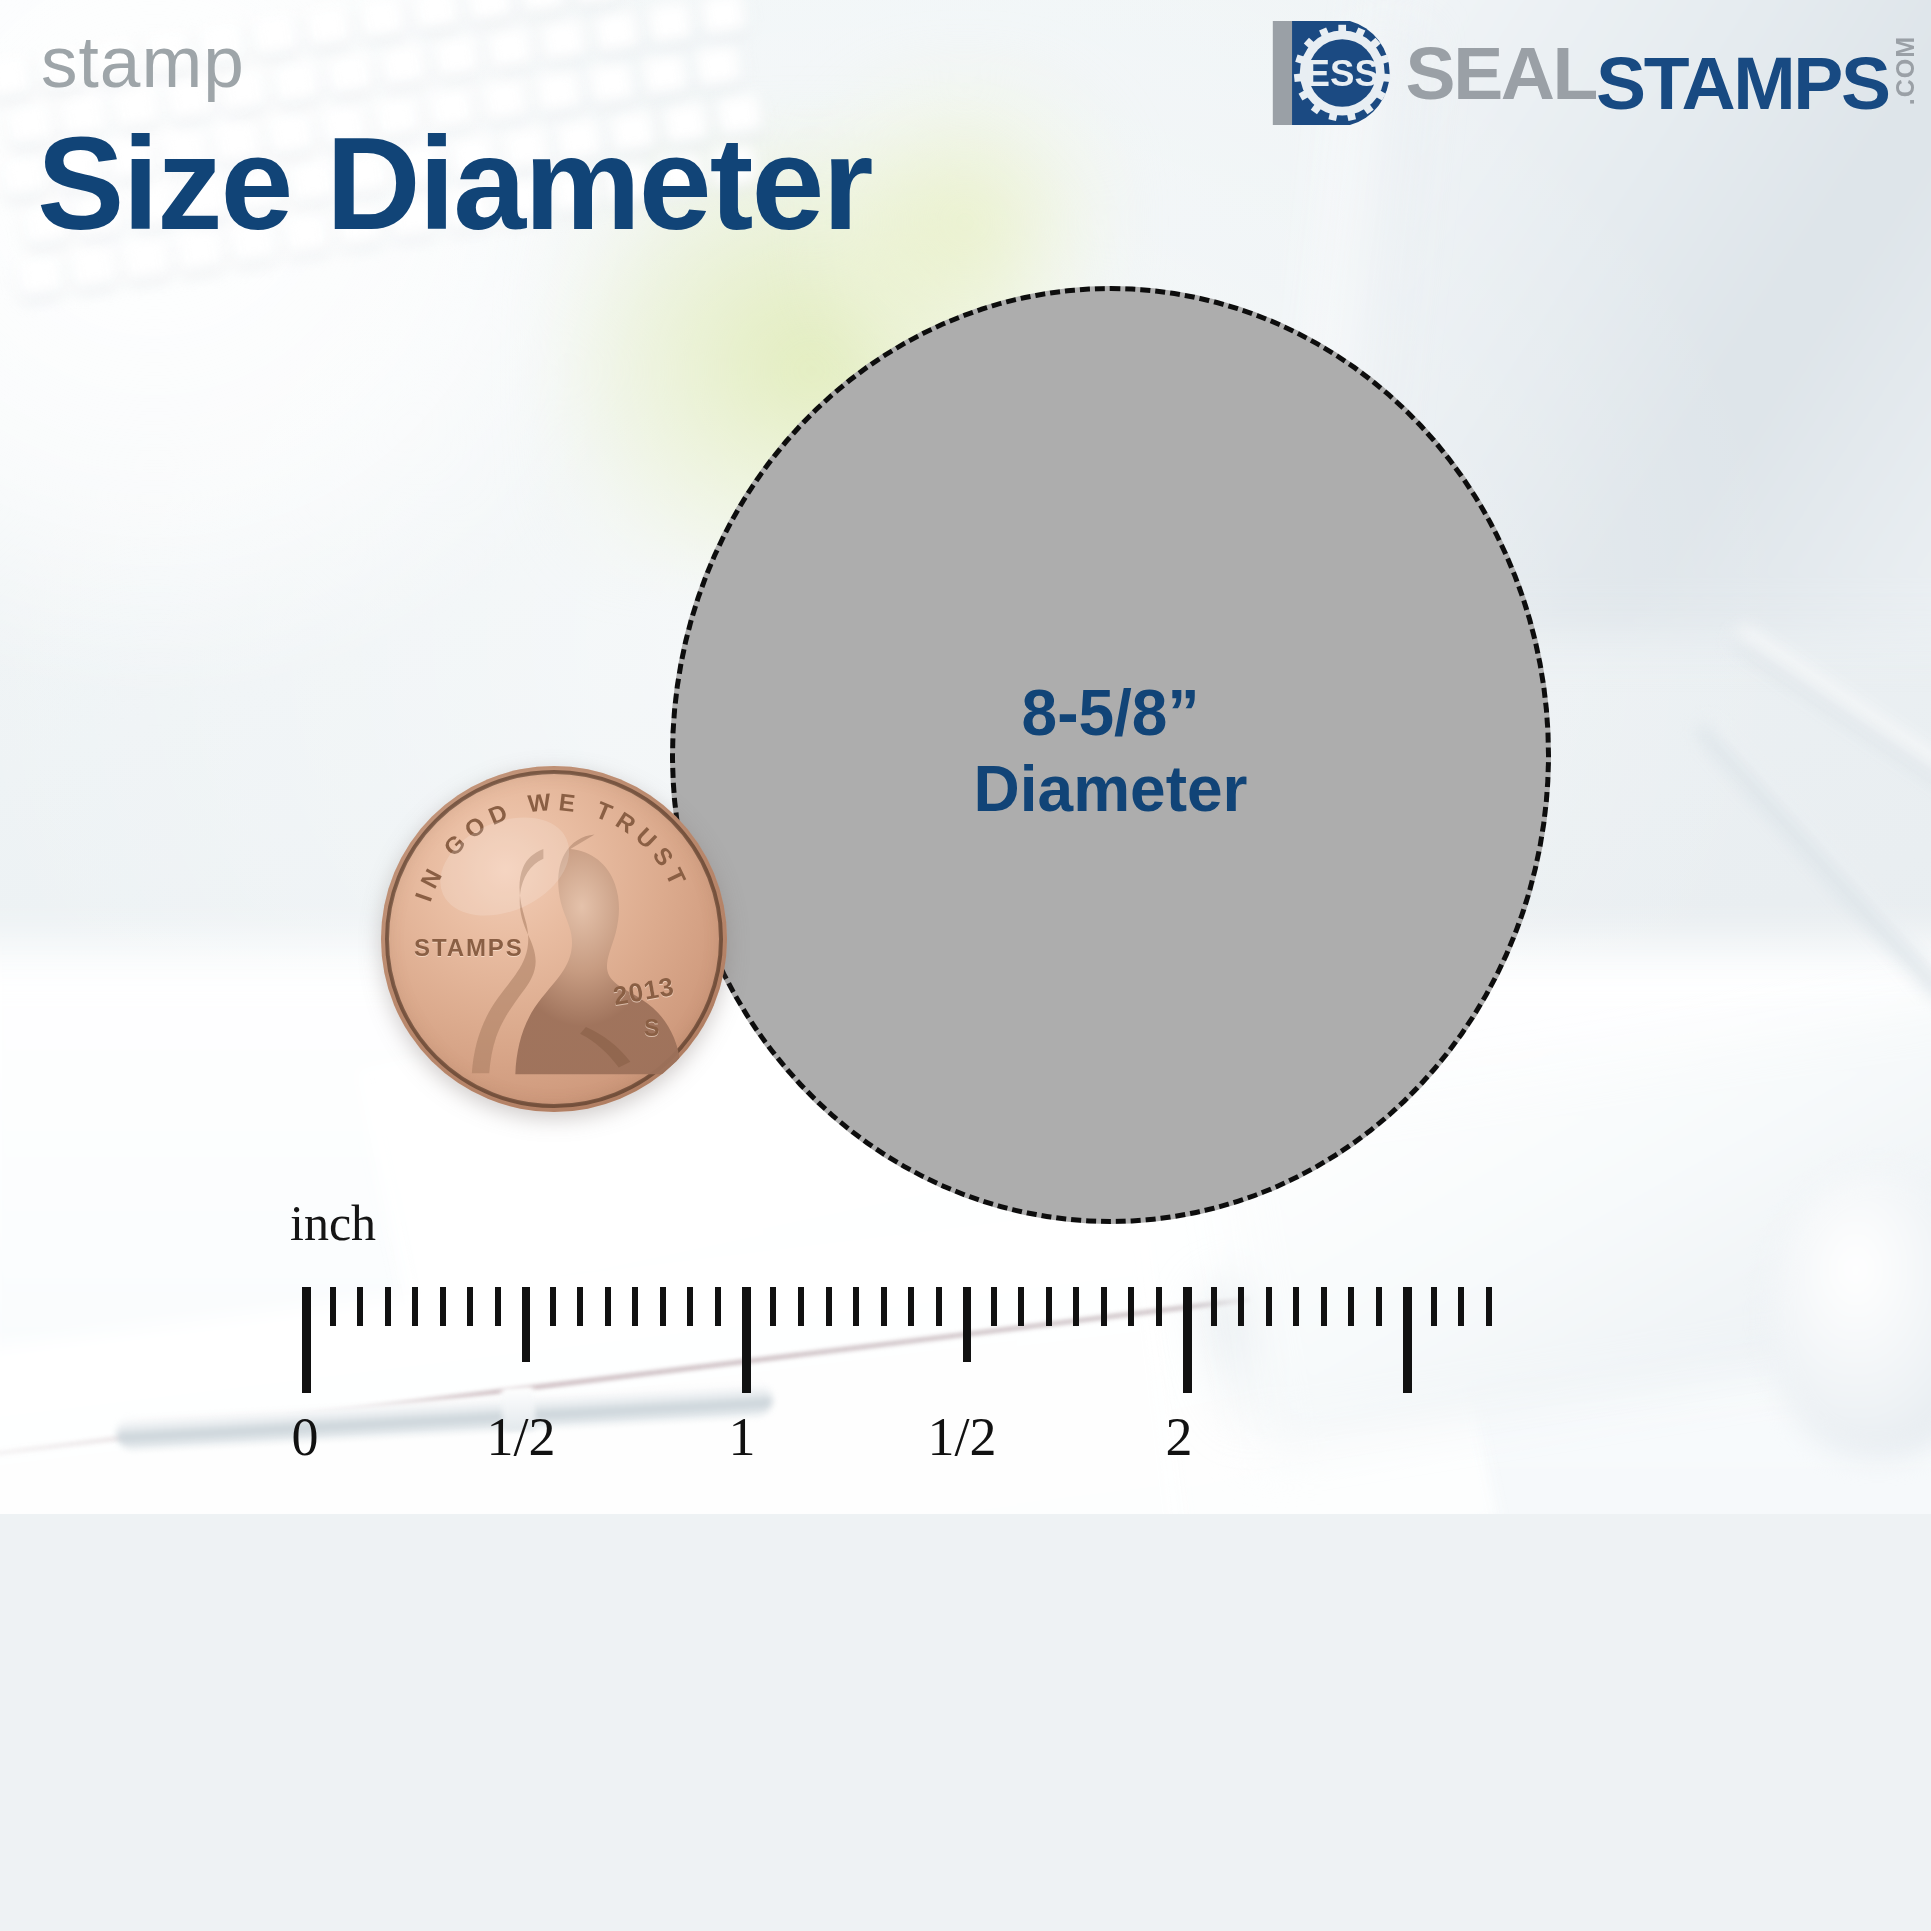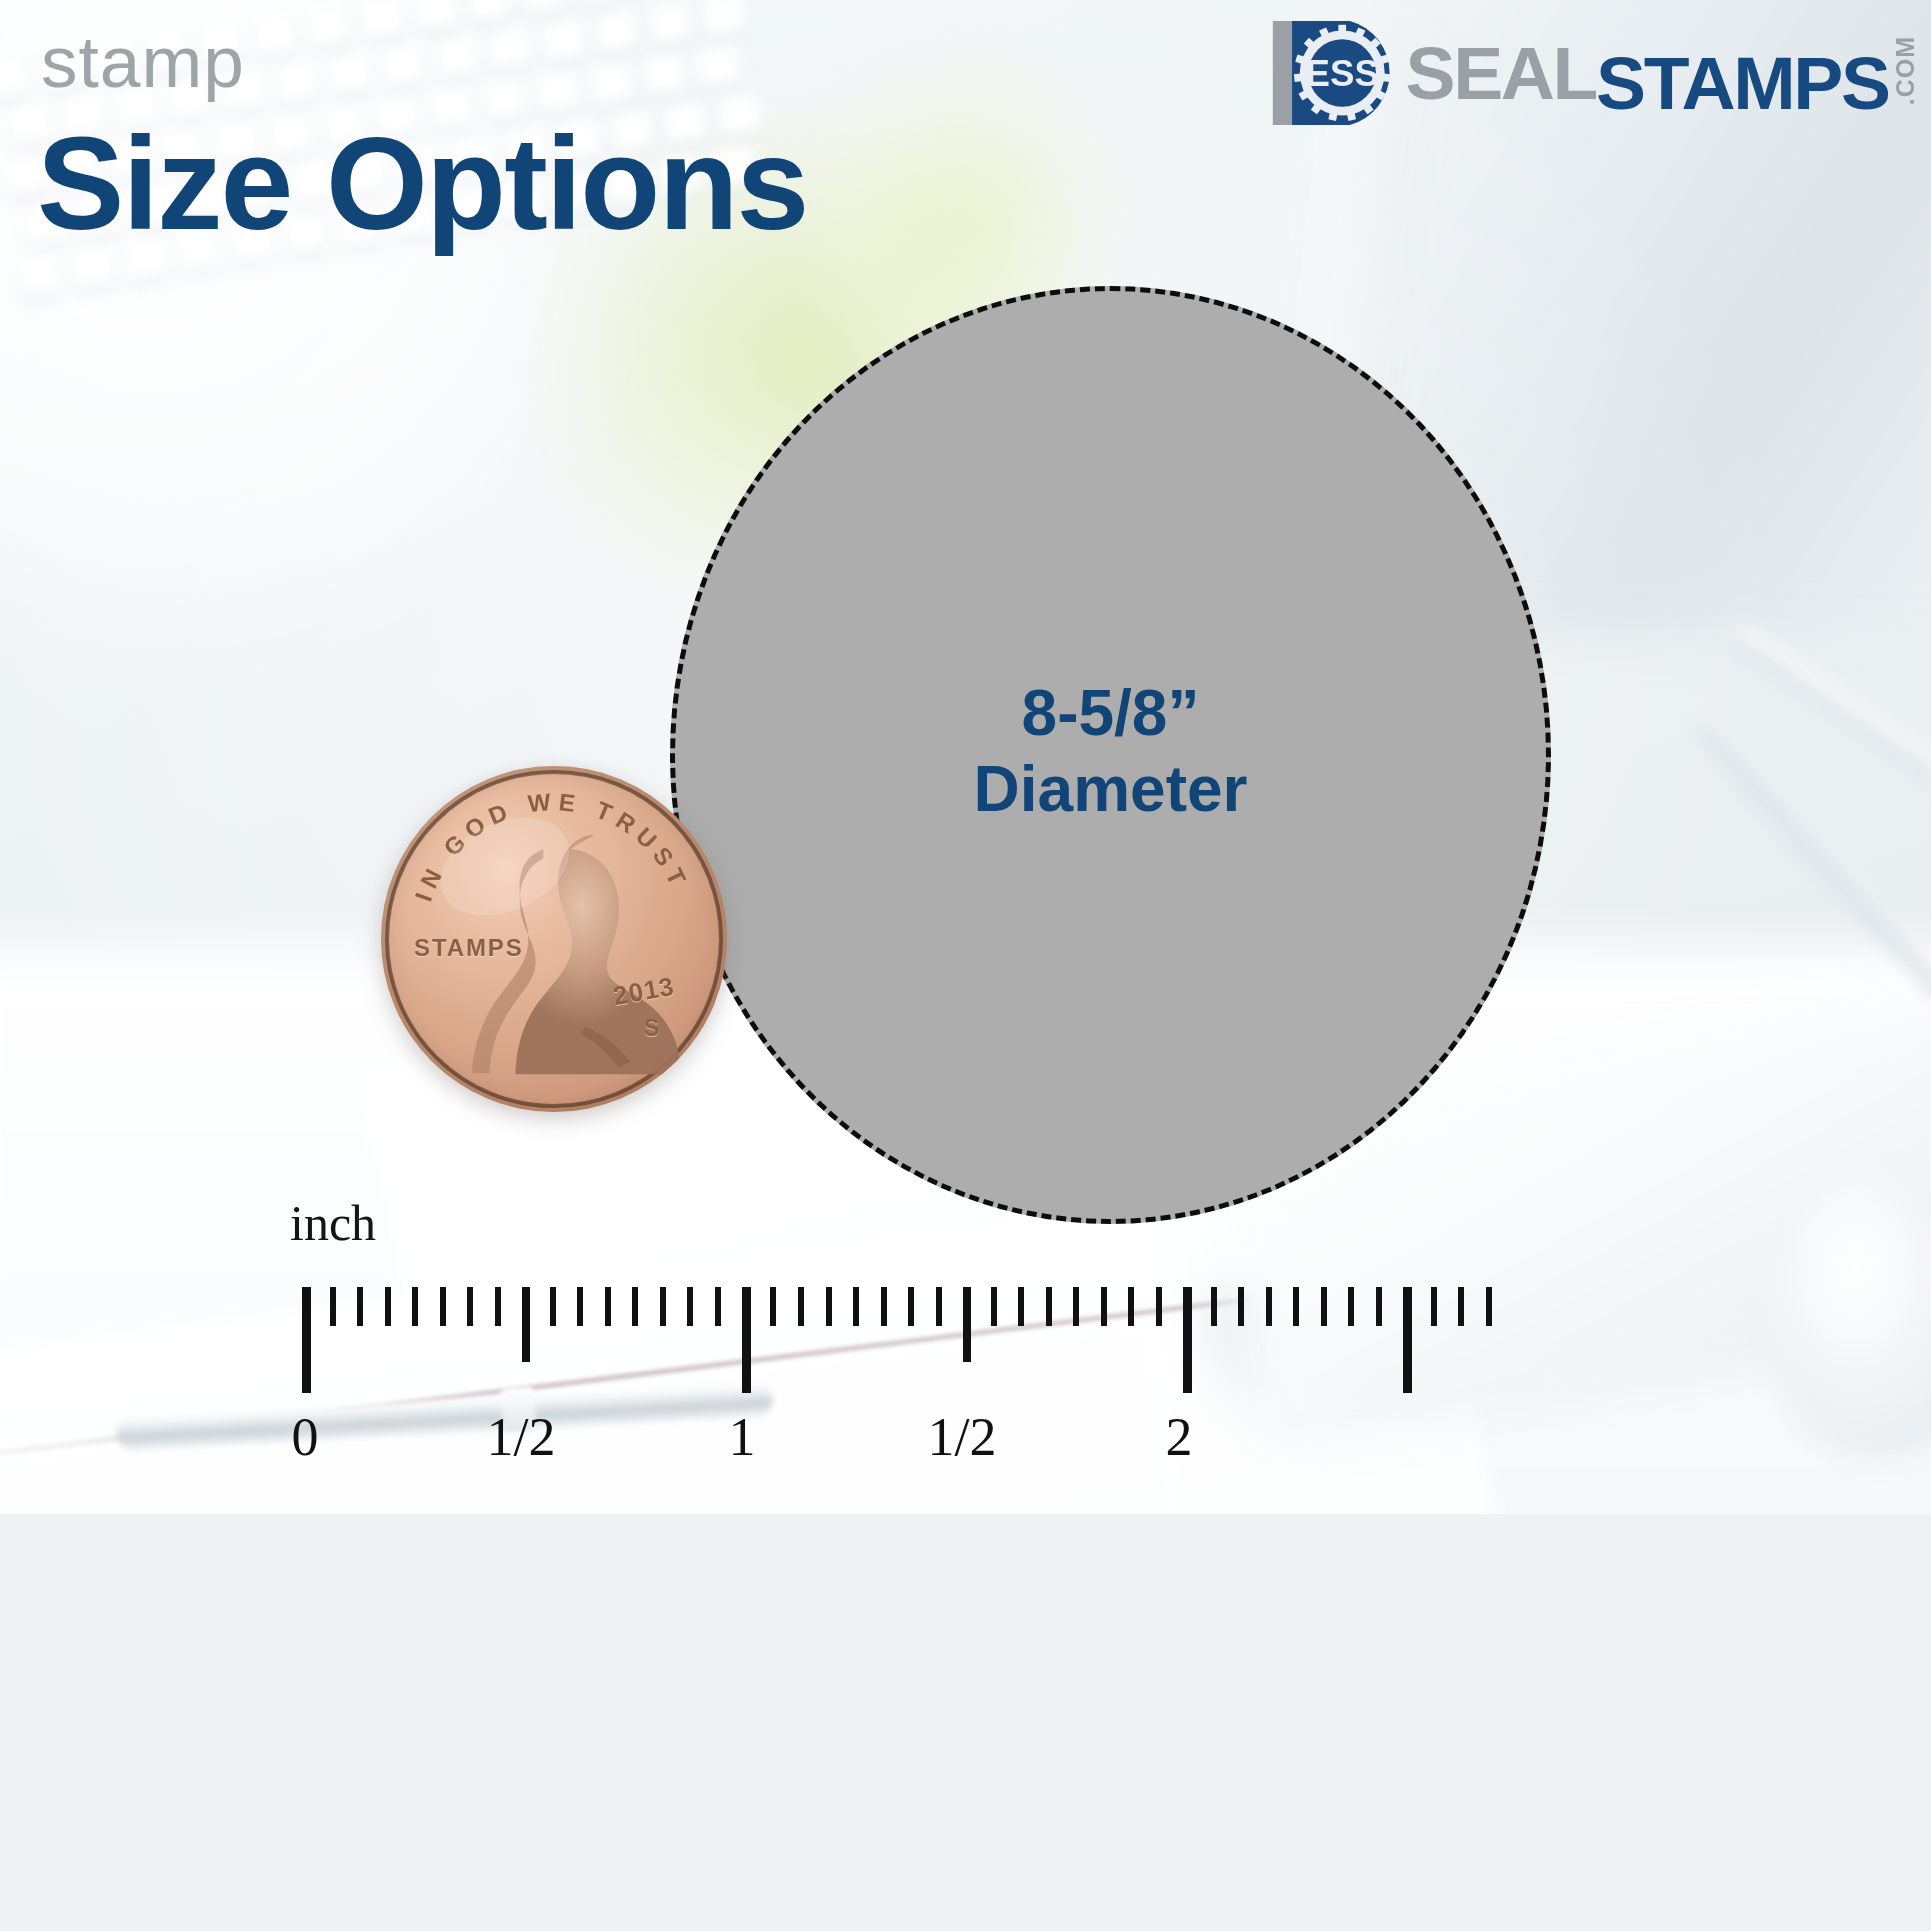--- a/index.html
+++ b/index.html
@@ -324,21 +324,21 @@
       </div>
     <div class="bg-layer bg-pen"></div>
     <div class="bg-layer bg-pen-band"></div>
     <div class="bg-layer bg-stylus"></div>
     <div class="bg-layer bg-stylus2"></div>
     <div class="bg-layer bg-mouse"></div>
     <div class="bg-vignette"></div>
   </div>
 
   <div class="hdr-stamp">stamp</div>
-  <div class="hdr-title">Size Options</div>
+  <div class="hdr-title">Size Diameter</div>
 
   <div class="logo">
     <div class="logo-shield">
       <svg width="135" height="116" viewBox="0 0 140 120">
         <path d="M6 6 H78 A56 56 0 0 1 78 114 H6 Z" fill="#9aa0a6"></path>
         <path d="M26 6 H86 A56 56 0 0 1 86 114 H26 Z" fill="#1b4a82"></path>
         <g transform="translate(78,60)">
           <g fill="#e8eef3">
             <circle r="44" fill="#e8eef3"></circle>
           </g>

